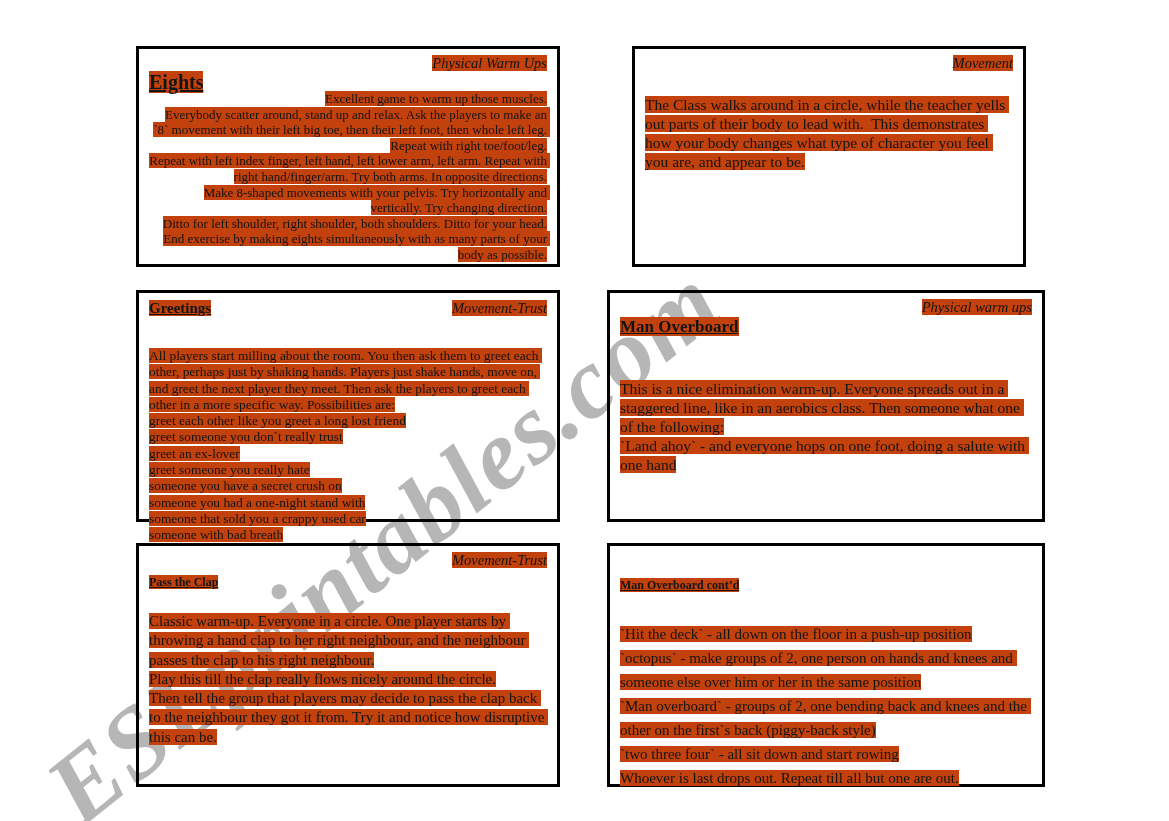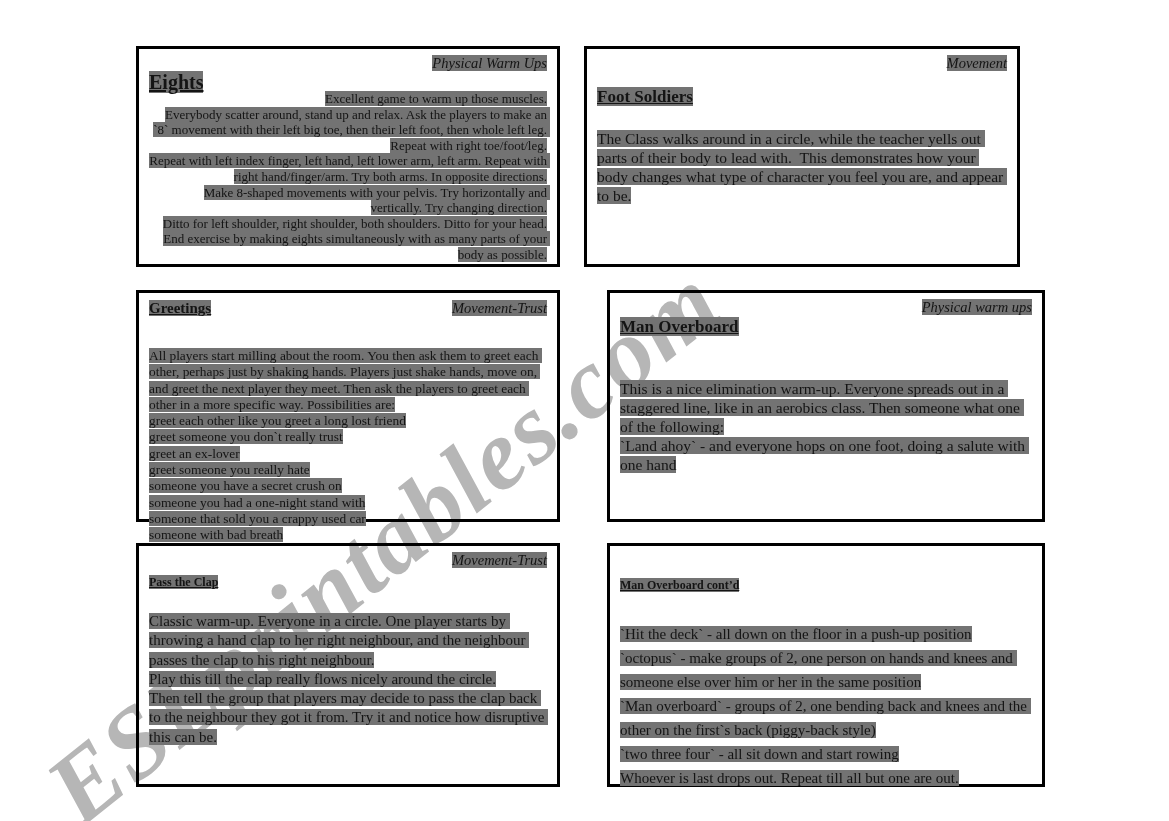--- a/index.html
+++ b/index.html
@@ -34,21 +34,21 @@
 
   .card {
     position: absolute;
     border: 3px solid #000000;
     background: transparent;
     padding: 5px 10px 6px 10px;
     z-index: 2;
     line-height: 1.2;
   }
   .card-1 { left: 136px; top: 46px;  width: 424px; height: 221px; }
-  .card-2 { left: 584px; top: 46px;  width: 436px; height: 221px; }
+  .card-2 { left: 632px; top: 46px;  width: 394px; height: 221px; }
   .card-3 { left: 136px; top: 290px; width: 424px; height: 232px; }
   .card-4 { left: 607px; top: 290px; width: 438px; height: 232px; }
   .card-5 { left: 136px; top: 543px; width: 424px; height: 244px; }
   .card-6 { left: 607px; top: 543px; width: 438px; height: 244px; }
 
   .cat {
     text-align: right;
     font-style: italic;
     font-size: 14.5px;
     min-height: 19px;
@@ -67,21 +67,21 @@
   }
   .hdr .title { flex: 0 1 auto; }
   .hdr .cat { flex: 0 0 auto; }
 
   .body {
     white-space: pre-wrap;
     font-size: 15px;
     line-height: 19px;
   }
   
-  .text-bg { background: #737373; }
+  .text-bg { background: #c2410c; }
 
   
   .card-1 .title { font-size: 20px; line-height: 18px; }
   .card-1 .body  { font-size: 13px; line-height: 15.6px; text-align: right; }
 
   .card-2 .title { margin-top: 14px; font-size: 17px; }
   .card-2 .body  { margin-top: 22px; font-size: 15.5px; line-height: 19px; }
 
   .card-3 .title { font-size: 15px; }
   .card-3 .body  { font-size: 13.4px; line-height: 16.3px; margin-top: 30px; }
@@ -108,21 +108,20 @@
     <div class="body"><span class="text-bg">Excellent game to warm up those muscles.
 Everybody scatter around, stand up and relax. Ask the players to make an `8` movement with their left big toe, then their left foot, then whole left leg. Repeat with right toe/foot/leg.
 Repeat with left index finger, left hand, left lower arm, left arm. Repeat with right hand/finger/arm. Try both arms. In opposite directions.
 Make 8-shaped movements with your pelvis. Try horizontally and vertically. Try changing direction.
 Ditto for left shoulder, right shoulder, both shoulders. Ditto for your head.
 End exercise by making eights simultaneously with as many parts of your body as possible.</span></div>
   </div>
 
   <div class="card card-2">
     <div class="cat"><span class="text-bg">Movement</span></div>
-    <div class="title"><span class="text-bg">Foot Soldiers</span></div>
     <div class="body"><span class="text-bg">The Class walks around in a circle, while the teacher yells out parts of their body to lead with.  This demonstrates how your body changes what type of character you feel you are, and appear to be.</span></div>
   </div>
 
   <div class="card card-3">
     <div class="hdr">
       <div class="title"><span class="text-bg">Greetings</span></div>
       <div class="cat"><span class="text-bg">Movement-Trust</span></div>
     </div>
     <div class="body"><span class="text-bg">All players start milling about the room. You then ask them to greet each other, perhaps just by shaking hands. Players just shake hands, move on, and greet the next player they meet. Then ask the players to greet each other in a more specific way. Possibilities are:
 greet each other like you greet a long lost friend

